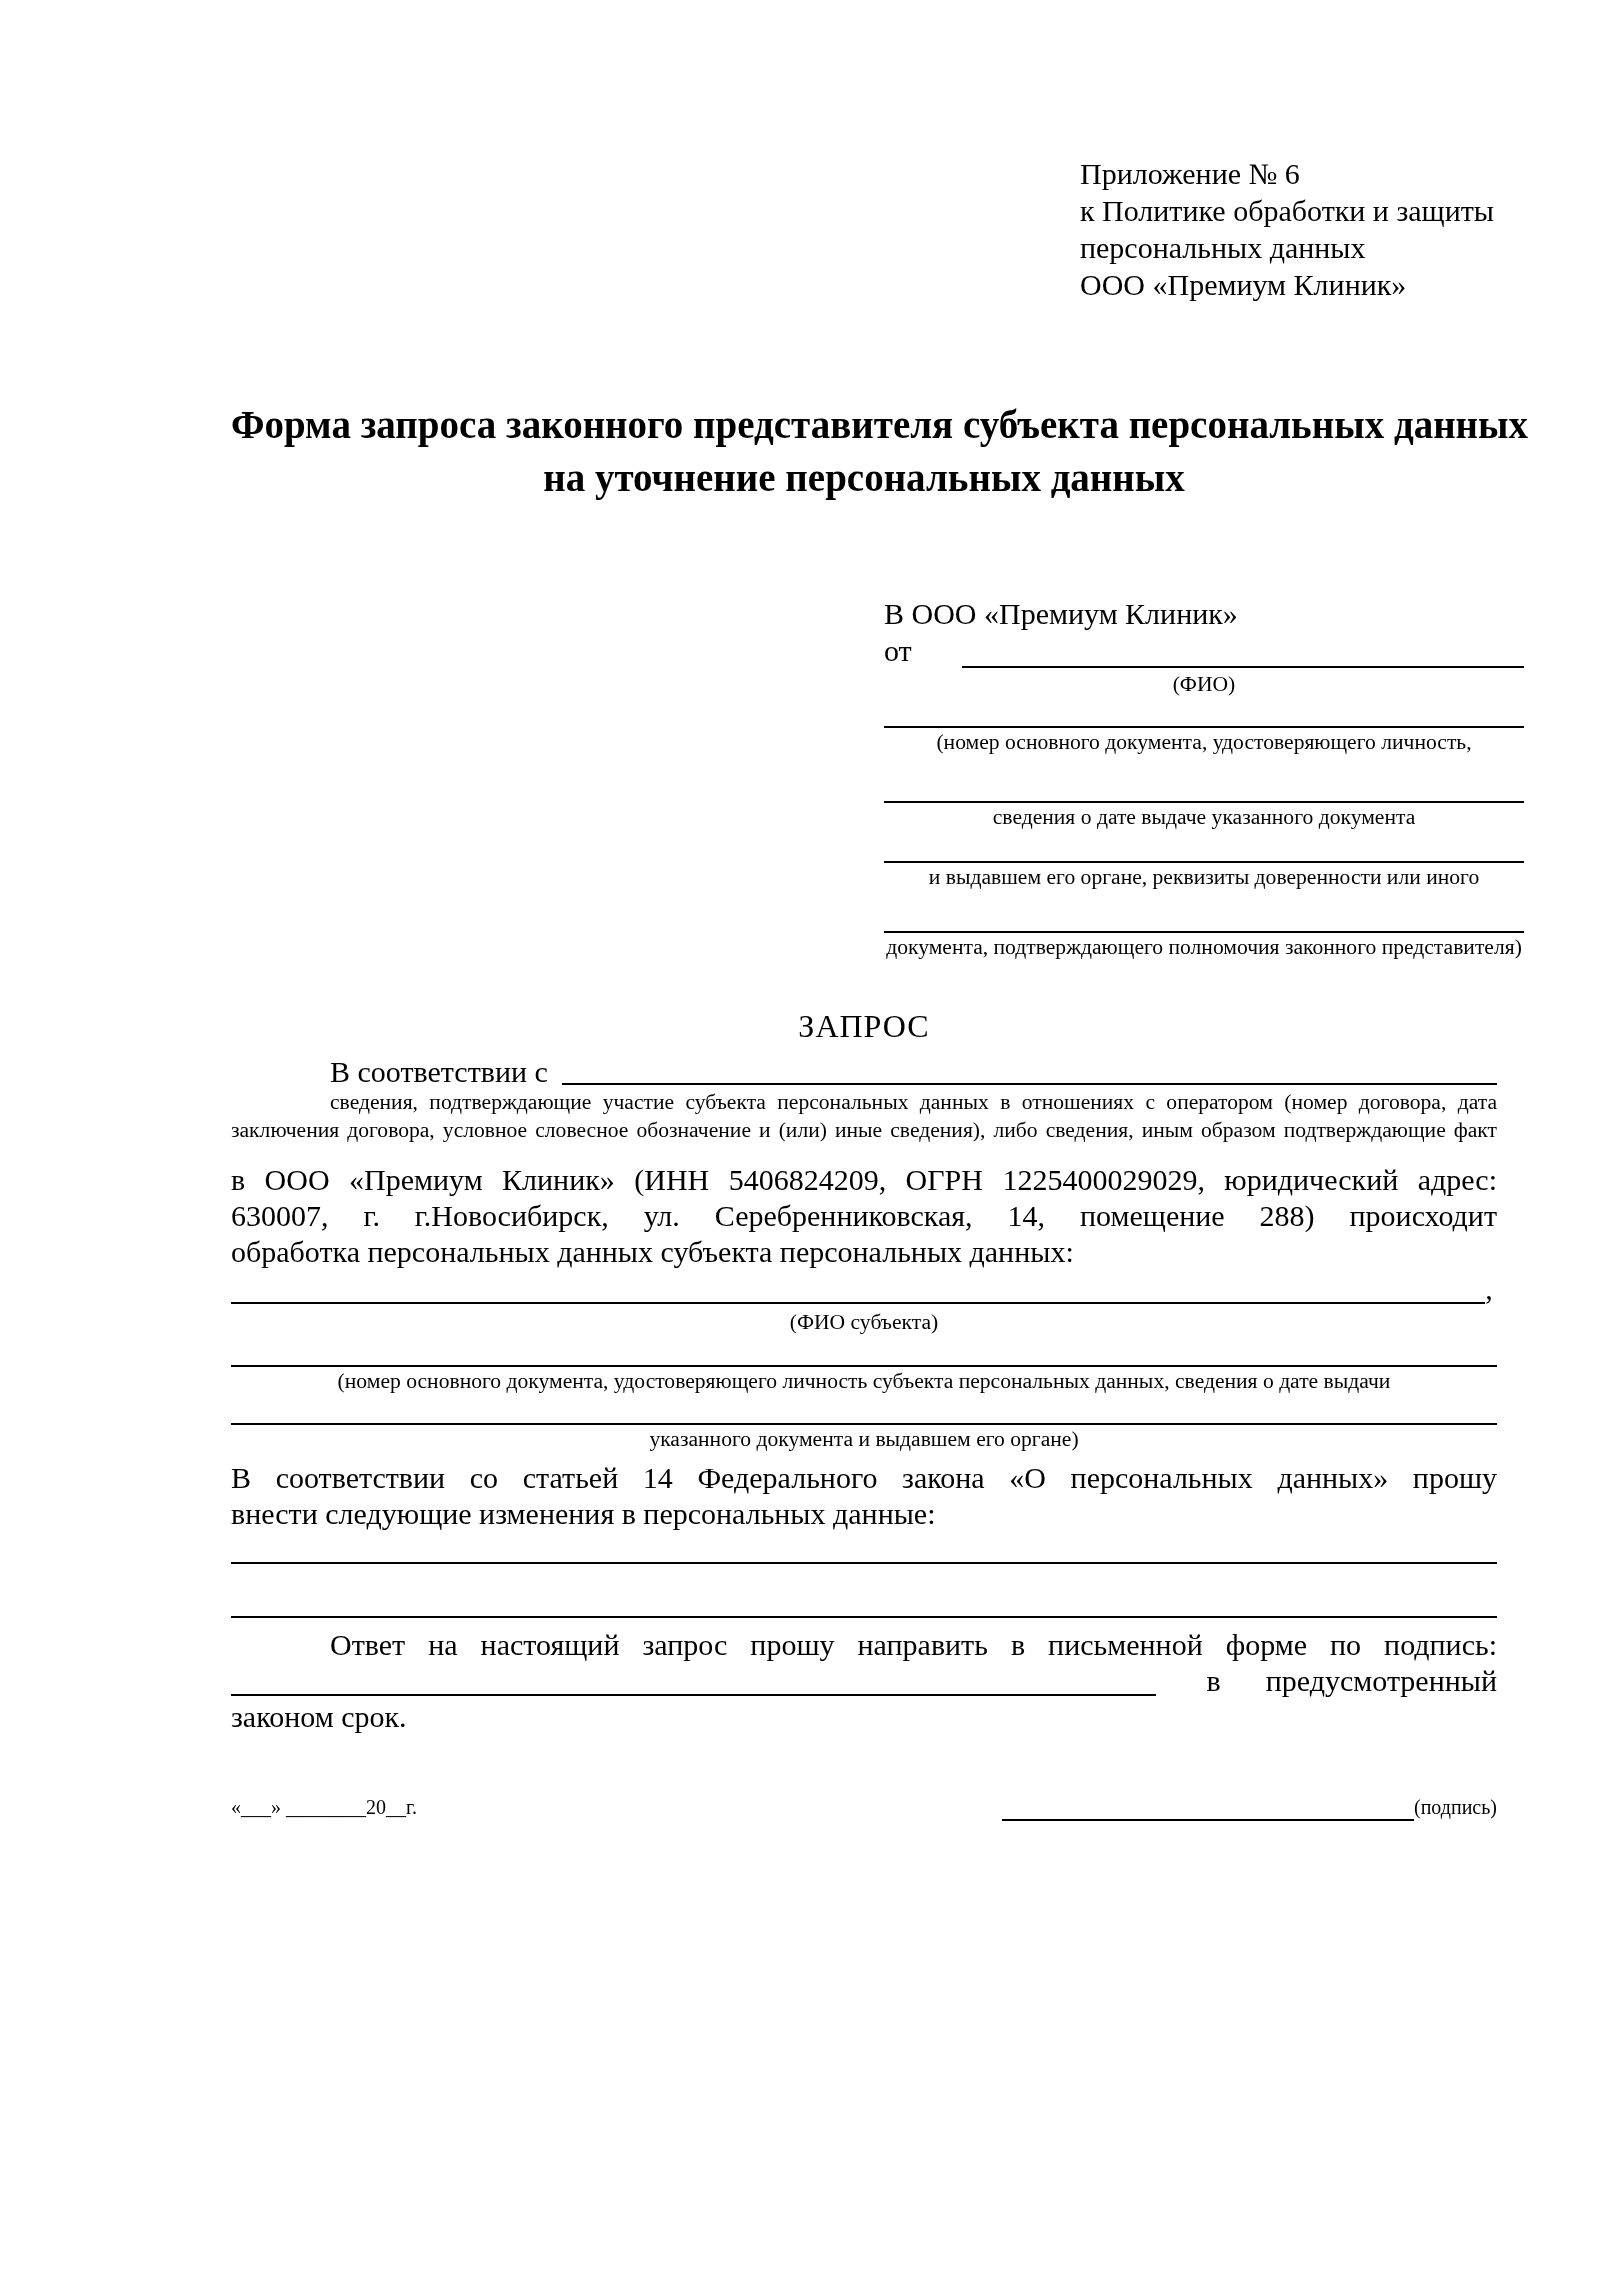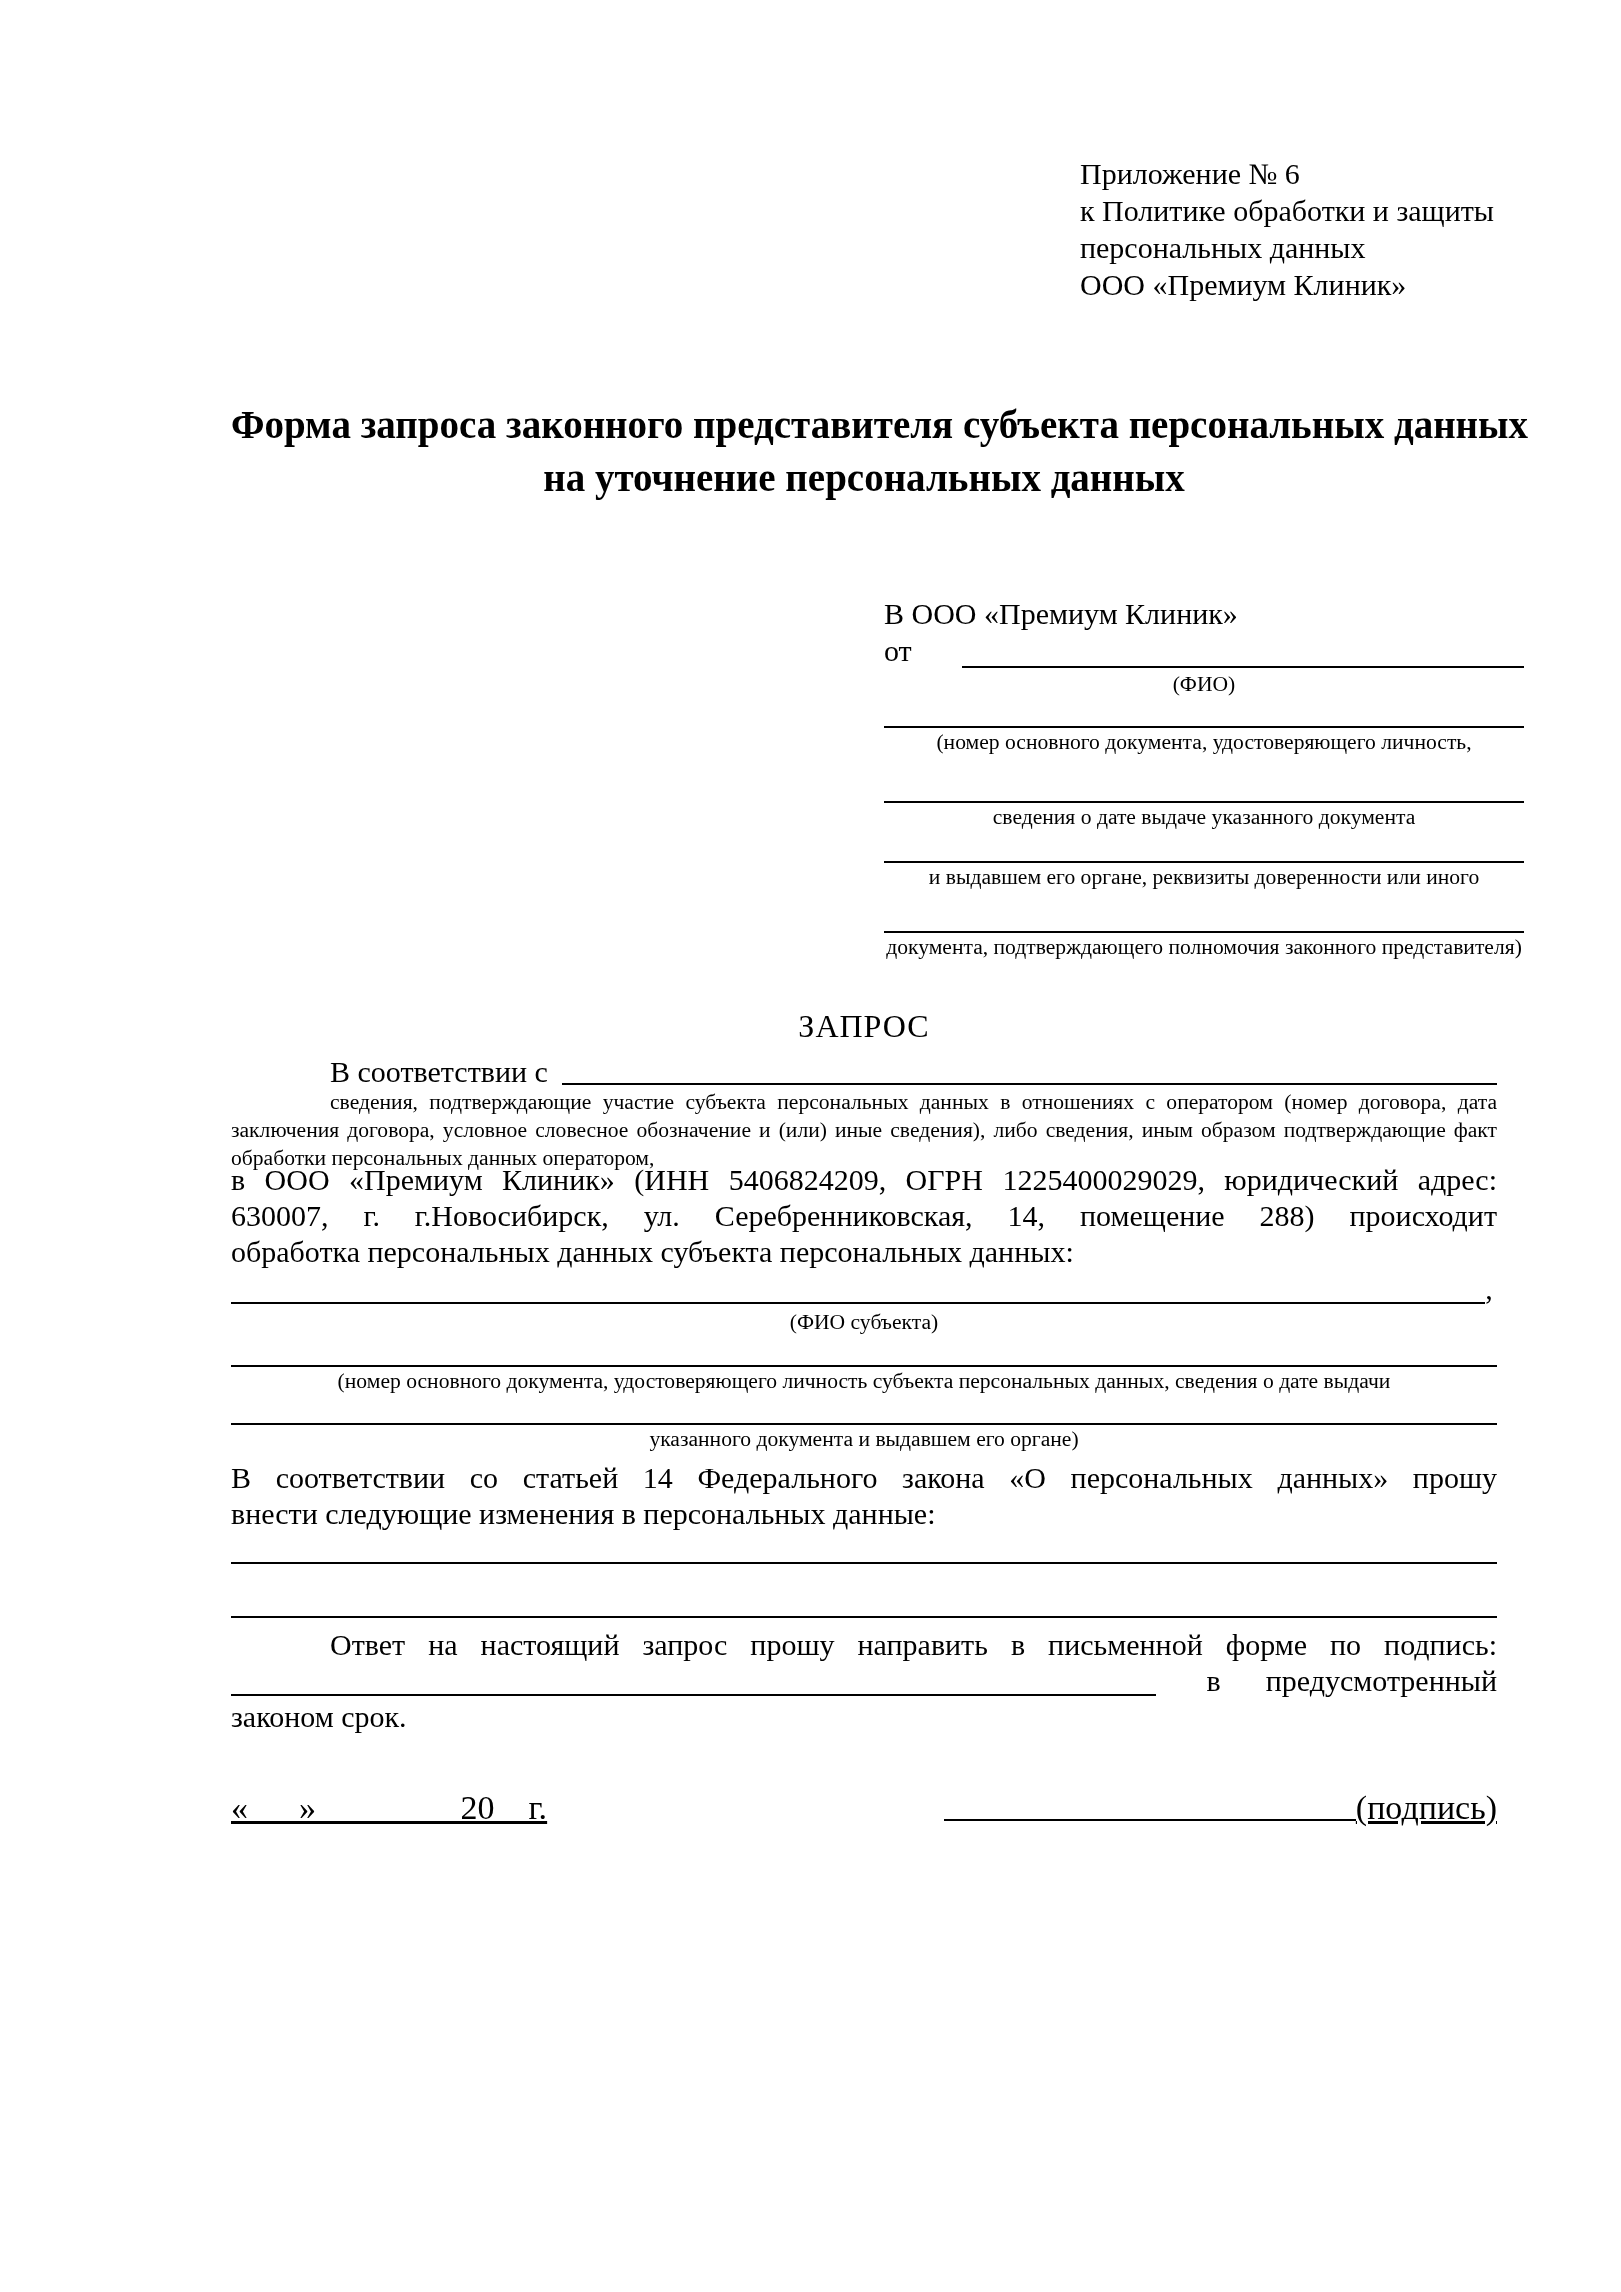--- a/index.html
+++ b/index.html
@@ -63,21 +63,21 @@
 
   
   .answer{position:absolute;left:231px;top:1627px;width:1266px;font-size:30px;line-height:36px;}
   .answer .row1{text-indent:99px;}
   .answer .row2{display:flex;align-items:flex-end;height:36px;}
   .answer .row2 .rule{flex:1;margin-bottom:2.9px;margin-right:51px;}
   .answer .row2 .w1{margin-right:45px;}
 
   
   .signature{position:absolute;left:231px;top:1790px;width:1266px;display:flex;
-             justify-content:space-between;align-items:flex-start;font-size:34px;line-height:35px;text-decoration:underline;}
+             justify-content:space-between;align-items:flex-start;font-size:20px;line-height:35px;}
   .signature .right{display:flex;align-items:flex-end;}
   .signature .rule{width:412px;margin-bottom:3.9px;}
 </style>
 </head>
 <body>
 
 <div class="page">
 
   <div class="appendix">
     <div>Приложение № 6</div>
@@ -115,21 +115,20 @@
   <div class="req-heading">ЗАПРОС</div>
 
   <div class="intro-row">
     <span>В соответствии с</span>
     <span class="rule"></span>
   </div>
 
   <div class="footnote">
     <div class="jl indent">сведения, подтверждающие участие субъекта персональных данных в отношениях с оператором (номер договора, дата</div>
     <div class="jl">заключения договора, условное словесное обозначение и (или) иные сведения), либо сведения, иным образом подтверждающие факт</div>
-    <div>обработки персональных данных оператором,</div>
   </div>
 
   <div class="operator">
     <div class="jl">в ООО «Премиум Клиник» (ИНН 5406824209, ОГРН 1225400029029, юридический адрес:</div>
     <div class="jl">630007, г. г.Новосибирск, ул. Серебренниковская, 14, помещение 288) происходит</div>
     <div>обработка персональных данных субъекта персональных данных:</div>
   </div>
 
   <div class="subject">
     <div class="row1">

